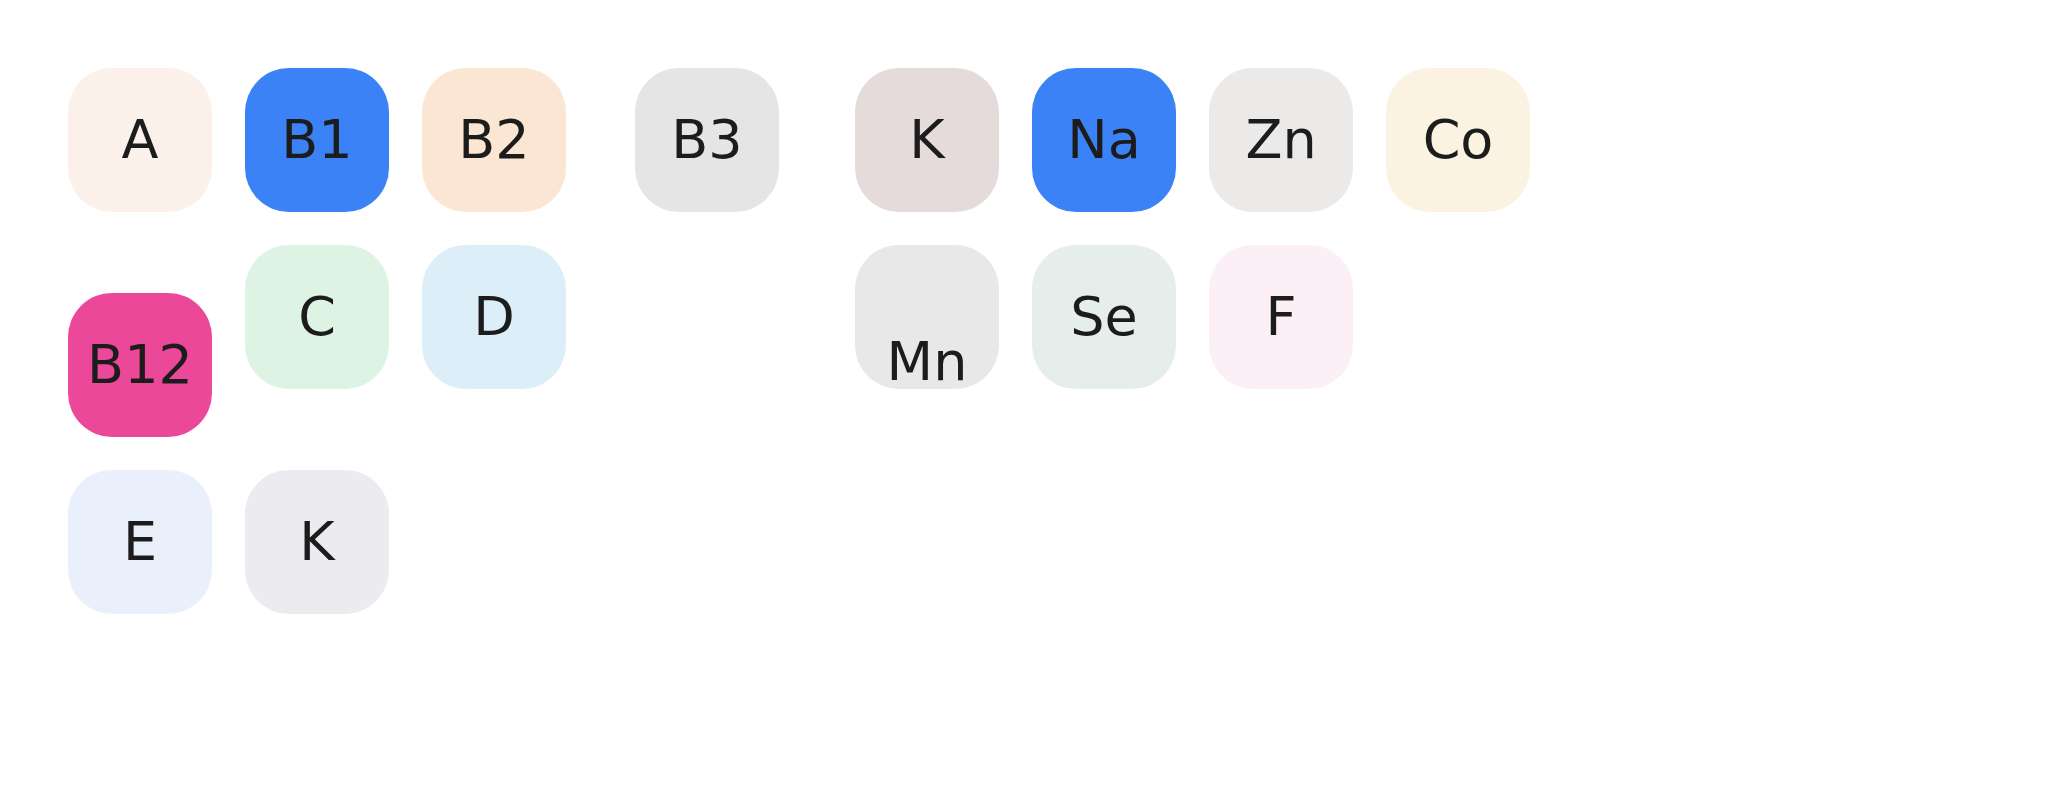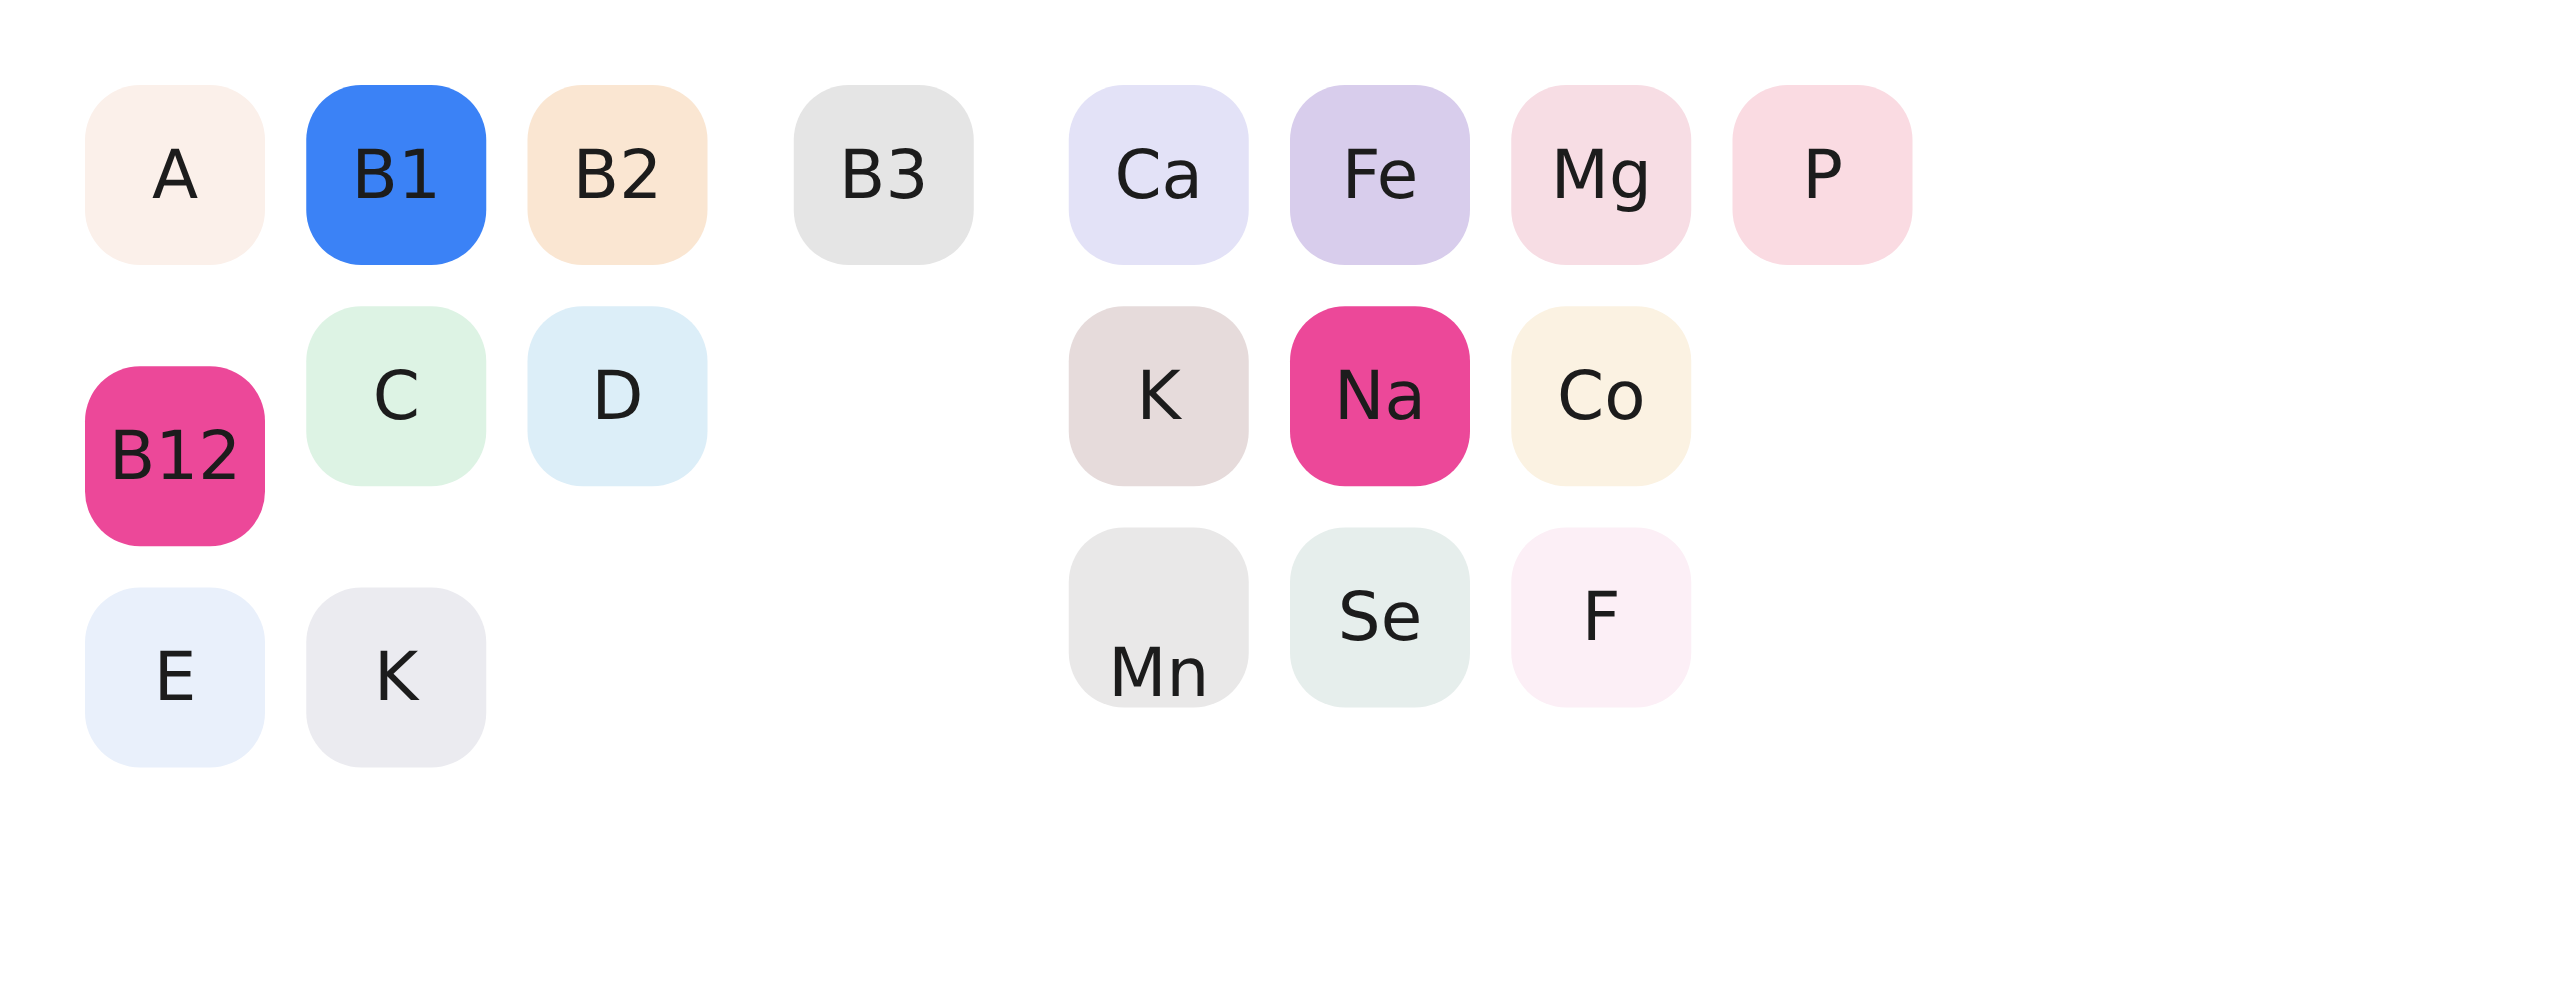--- a/index.html
+++ b/index.html
@@ -93,39 +93,28 @@
           <span class="tile-label">E</span>
         </div>
         <div class="tile" style="background: rgb(235, 235, 240);">
           <span class="tile-label">K</span>
         </div>
       </div>
     </div>
 
   <div class="group" id="group-minerals">
       <div class="tile-row">
-        <div class="tile" style="background: rgb(227, 226, 247);">
-          <span class="tile-label">Ca</span>
-        </div>
-        <div class="tile" style="background: rgb(216, 205, 236);">
-          <span class="tile-label">Fe</span>
-        </div>
-        <div class="tile" style="background: rgb(247, 221, 228);">
-          <span class="tile-label">Mg</span>
-        </div>
-        <div class="tile" style="background: rgb(250, 219, 226);">
-          <span class="tile-label">P</span>
-        </div>
-      </div>
-      <div class="tile-row">
         <div class="tile" style="background: rgb(230, 219, 219);">
           <span class="tile-label">K</span>
         </div>
-        <div class="tile" style="background: #ec4899; align-items: center;">
+        <div class="tile" style="background: #3b82f6; align-items: center;">
           <span class="tile-label">Na</span>
+        </div>
+        <div class="tile" style="background: rgb(236, 234, 232);">
+          <span class="tile-label">Zn</span>
         </div>
         <div class="tile" style="background: rgb(251, 242, 226);">
           <span class="tile-label">Co</span>
         </div>
       </div>
       <div class="tile-row">
         <div class="tile" style="background: rgb(233, 232, 232); align-items: flex-end;">
           <span class="tile-label">Mn</span>
         </div>
         <div class="tile" style="background: rgb(230, 238, 236);">

